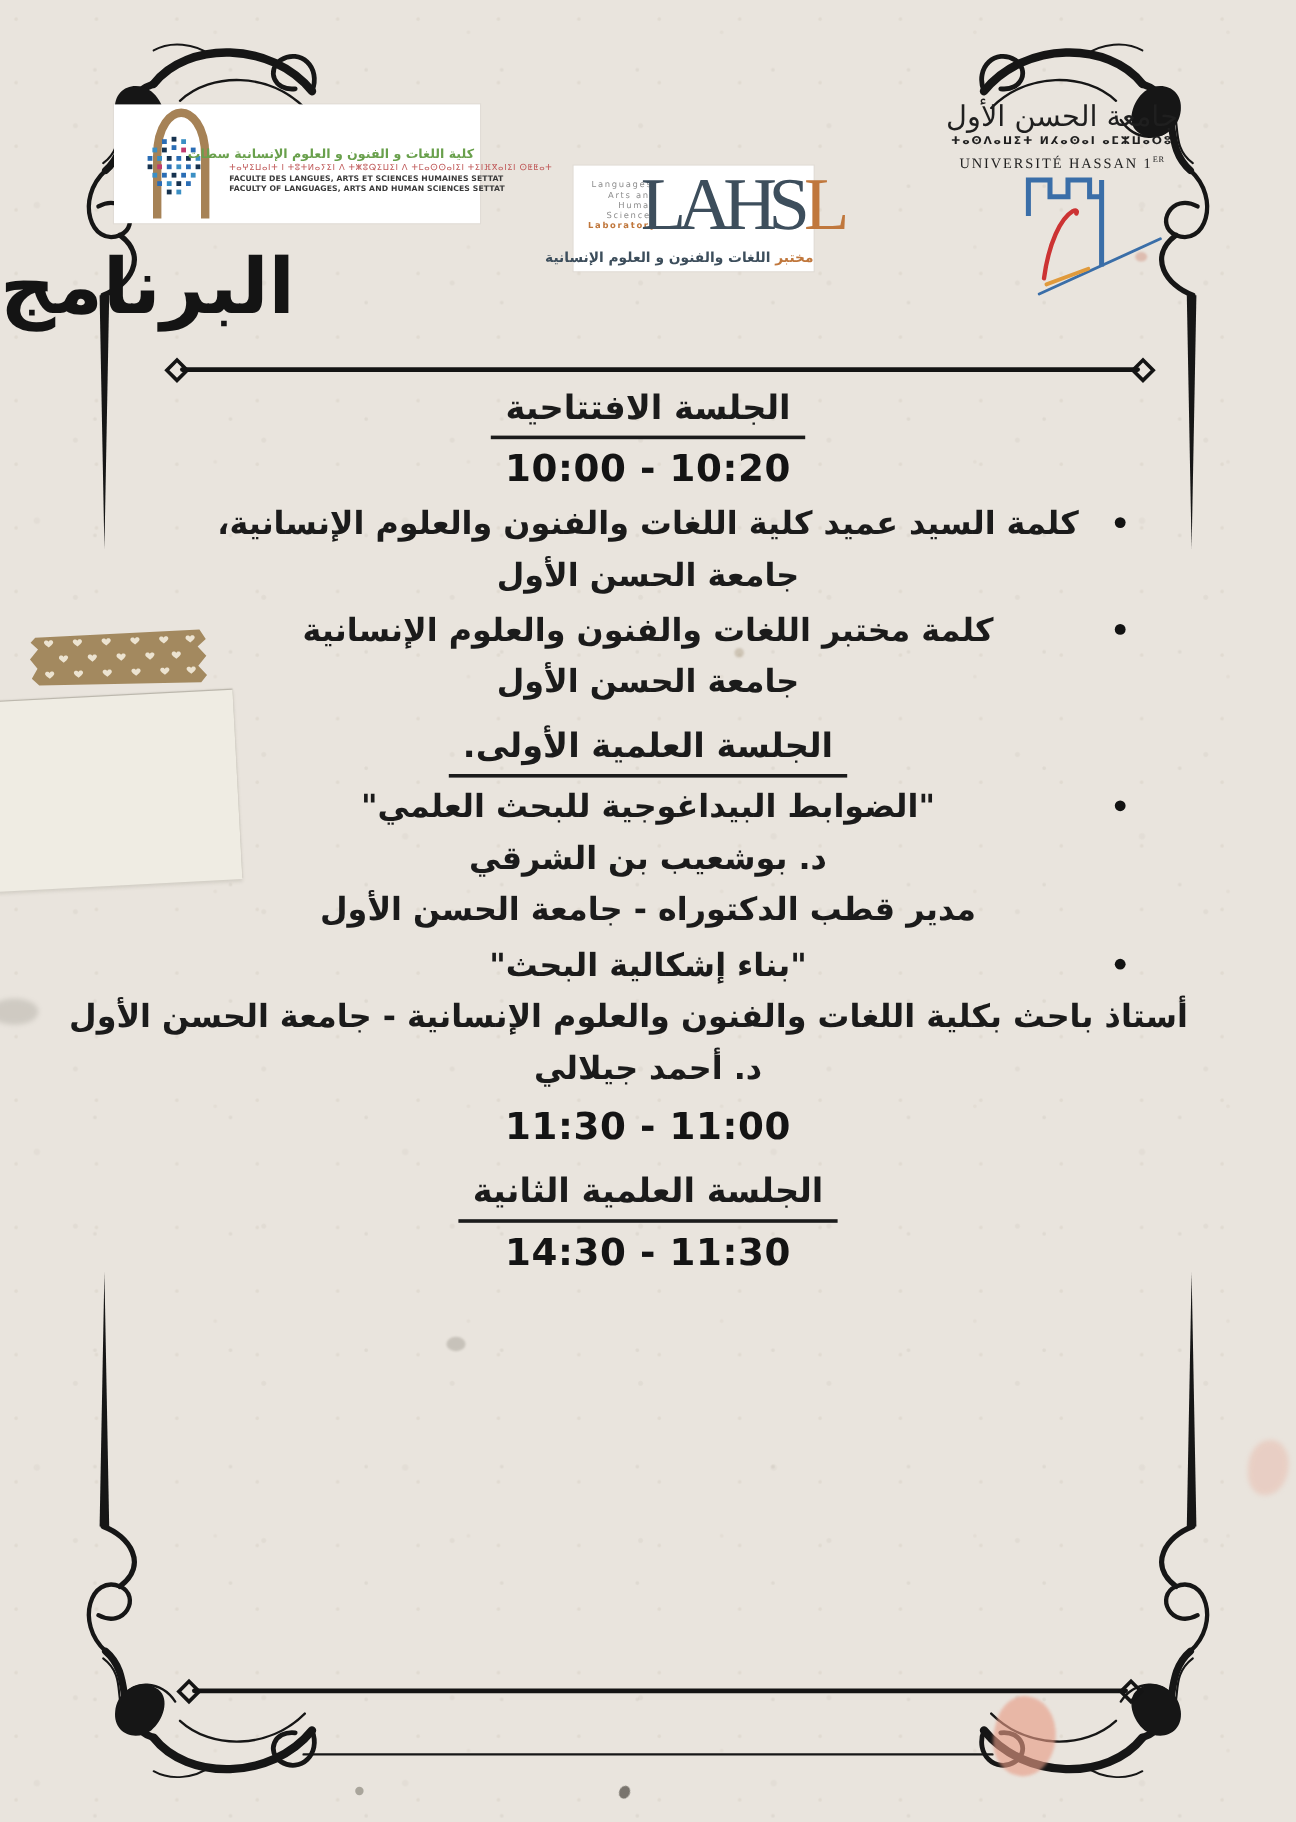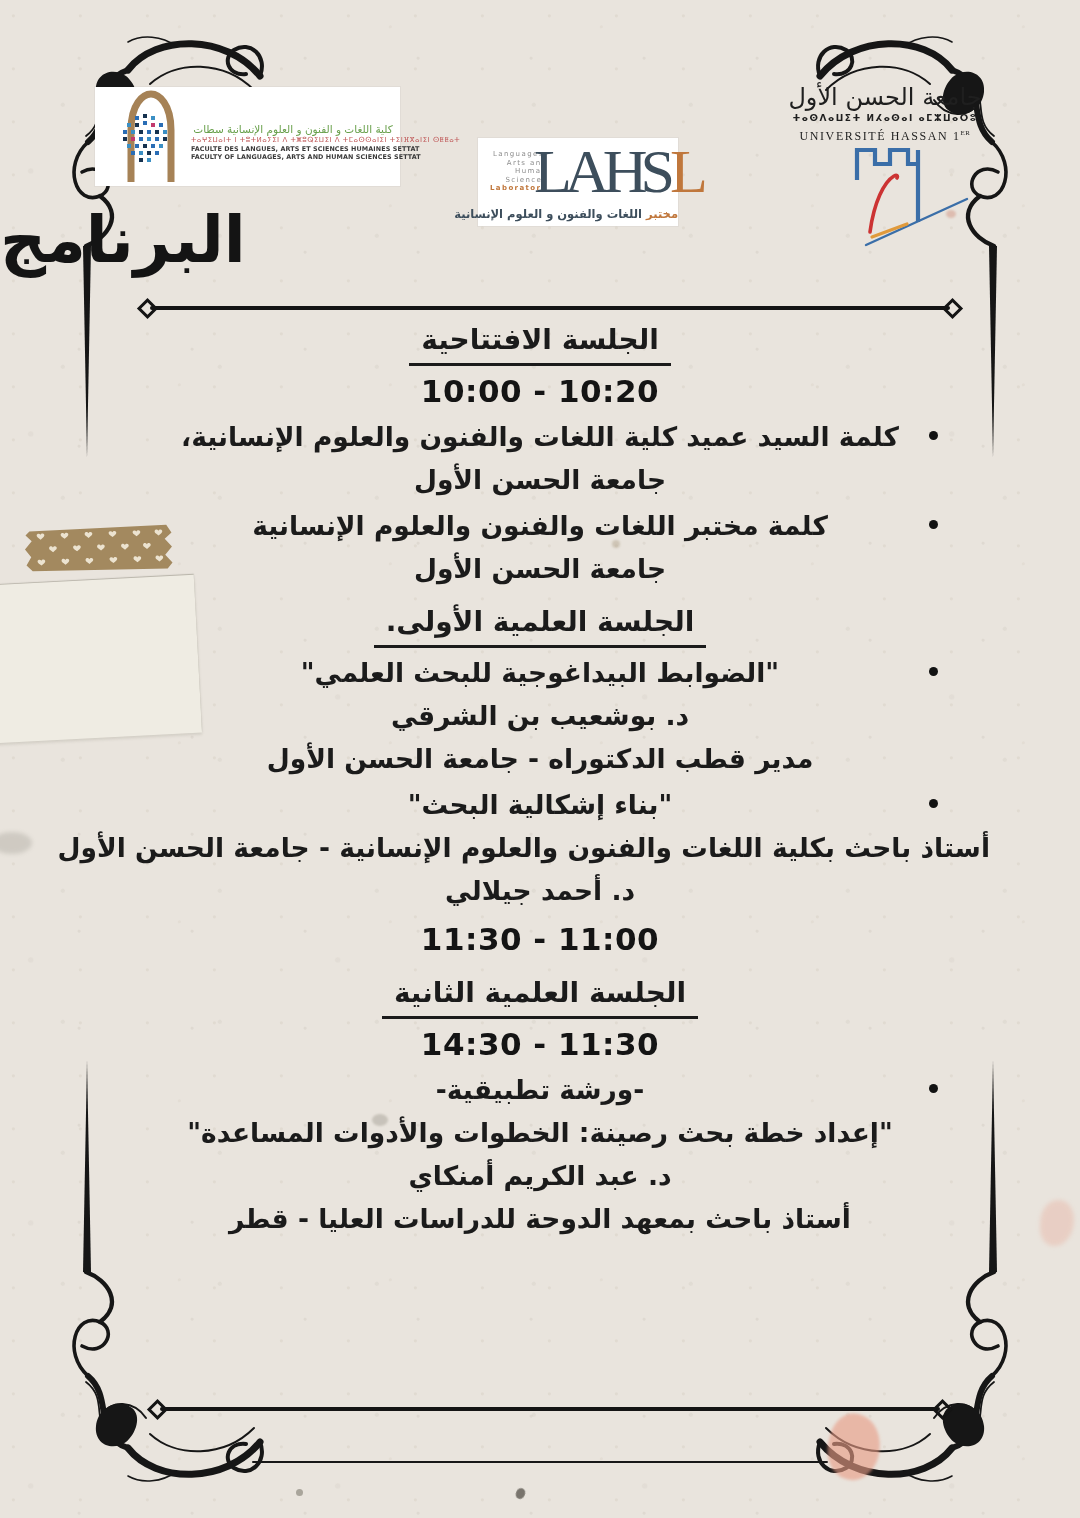--- a/index.html
+++ b/index.html
@@ -25,21 +25,21 @@
   .corner.tr{right:26px;top:20px;transform:scaleX(-1);}
   .corner.bl{left:26px;bottom:20px;transform:scaleY(-1);}
   .corner.br{right:26px;bottom:20px;transform:scale(-1,-1);}
   .bottom-join{position:absolute;left:252px;top:1461px;width:576px;height:2.4px;background:#171717;border-radius:2px;}
 
   
   .logo-box{position:absolute;background:#ffffff;box-shadow:0 0 0 1px rgba(0,0,0,.03);}
   .faculty-box{left:95px;top:87px;width:305px;height:99px;}
   .faculty-emblem{position:absolute;left:14px;top:3px;}
   .faculty-text{position:absolute;left:96px;top:36px;width:204px;text-align:center;}
-  .faculty-ar{color:#69a04c;font-size:10.5px;font-weight:normal;line-height:13px;direction:rtl;white-space:nowrap;}
+  .faculty-ar{color:#69a04c;font-size:10.5px;font-weight:bold;line-height:13px;direction:rtl;white-space:nowrap;}
   .faculty-tif{color:#c05a5a;font-size:7px;letter-spacing:.5px;line-height:9px;white-space:nowrap;}
   .faculty-fr,.faculty-en{color:#3a3a3a;font-size:6.4px;font-weight:bold;letter-spacing:.1px;line-height:8.2px;white-space:nowrap;}
 
   .lab-box{left:478px;top:90px;width:200px;height:88px;margin-top:48px;}
   .lab-smalls{position:absolute;left:12px;top:12px;text-align:right;color:#8d8d8d;font-size:7px;line-height:8.6px;letter-spacing:1.4px;}
   .lab-smalls .hl{color:#c0773c;font-weight:bold;}
   .lahsl{position:absolute;left:56px;top:-2px;font-family:"Liberation Serif", serif;font-size:62px;letter-spacing:-7px;color:#3d4e5c;text-align:center;}
   .lahsl .accent{color:#c0773c;margin-left:2px;}
   .lab-ar{position:absolute;left:0;right:0;bottom:5px;text-align:center;direction:rtl;font-size:11.5px;font-weight:bold;color:#3d4e5c;white-space:nowrap;}
   .lab-ar .accent{color:#c0773c;}
@@ -261,27 +261,20 @@
       <div class="line">أستاذ باحث بكلية اللغات والفنون والعلوم الإنسانية - جامعة الحسن الأول</div>
       <div class="line">د. أحمد جيلالي</div>
     </div>
   </div>
 
   <div class="time break-time">11:30 - 11:00</div>
 
   <div class="section sec3">
     <div><span class="heading">الجلسة العلمية الثانية</span></div>
     <div class="time">14:30 - 11:30</div>
-    <div class="bullet-item">
-      <span class="bullet-dot"></span>
-      <div class="line">-ورشة تطبيقية-</div>
-      <div class="line">"إعداد خطة بحث رصينة: الخطوات والأدوات المساعدة"</div>
-      <div class="line">د. عبد الكريم أمنكاي</div>
-      <div class="line">أستاذ باحث بمعهد الدوحة للدراسات العليا - قطر</div>
-    </div>
   </div>
 
 </div>
 
 <div class="divider bottom">
   <span class="dia l"></span>
   <span class="bar"></span>
   <span class="dia r"></span>
 </div>
 

